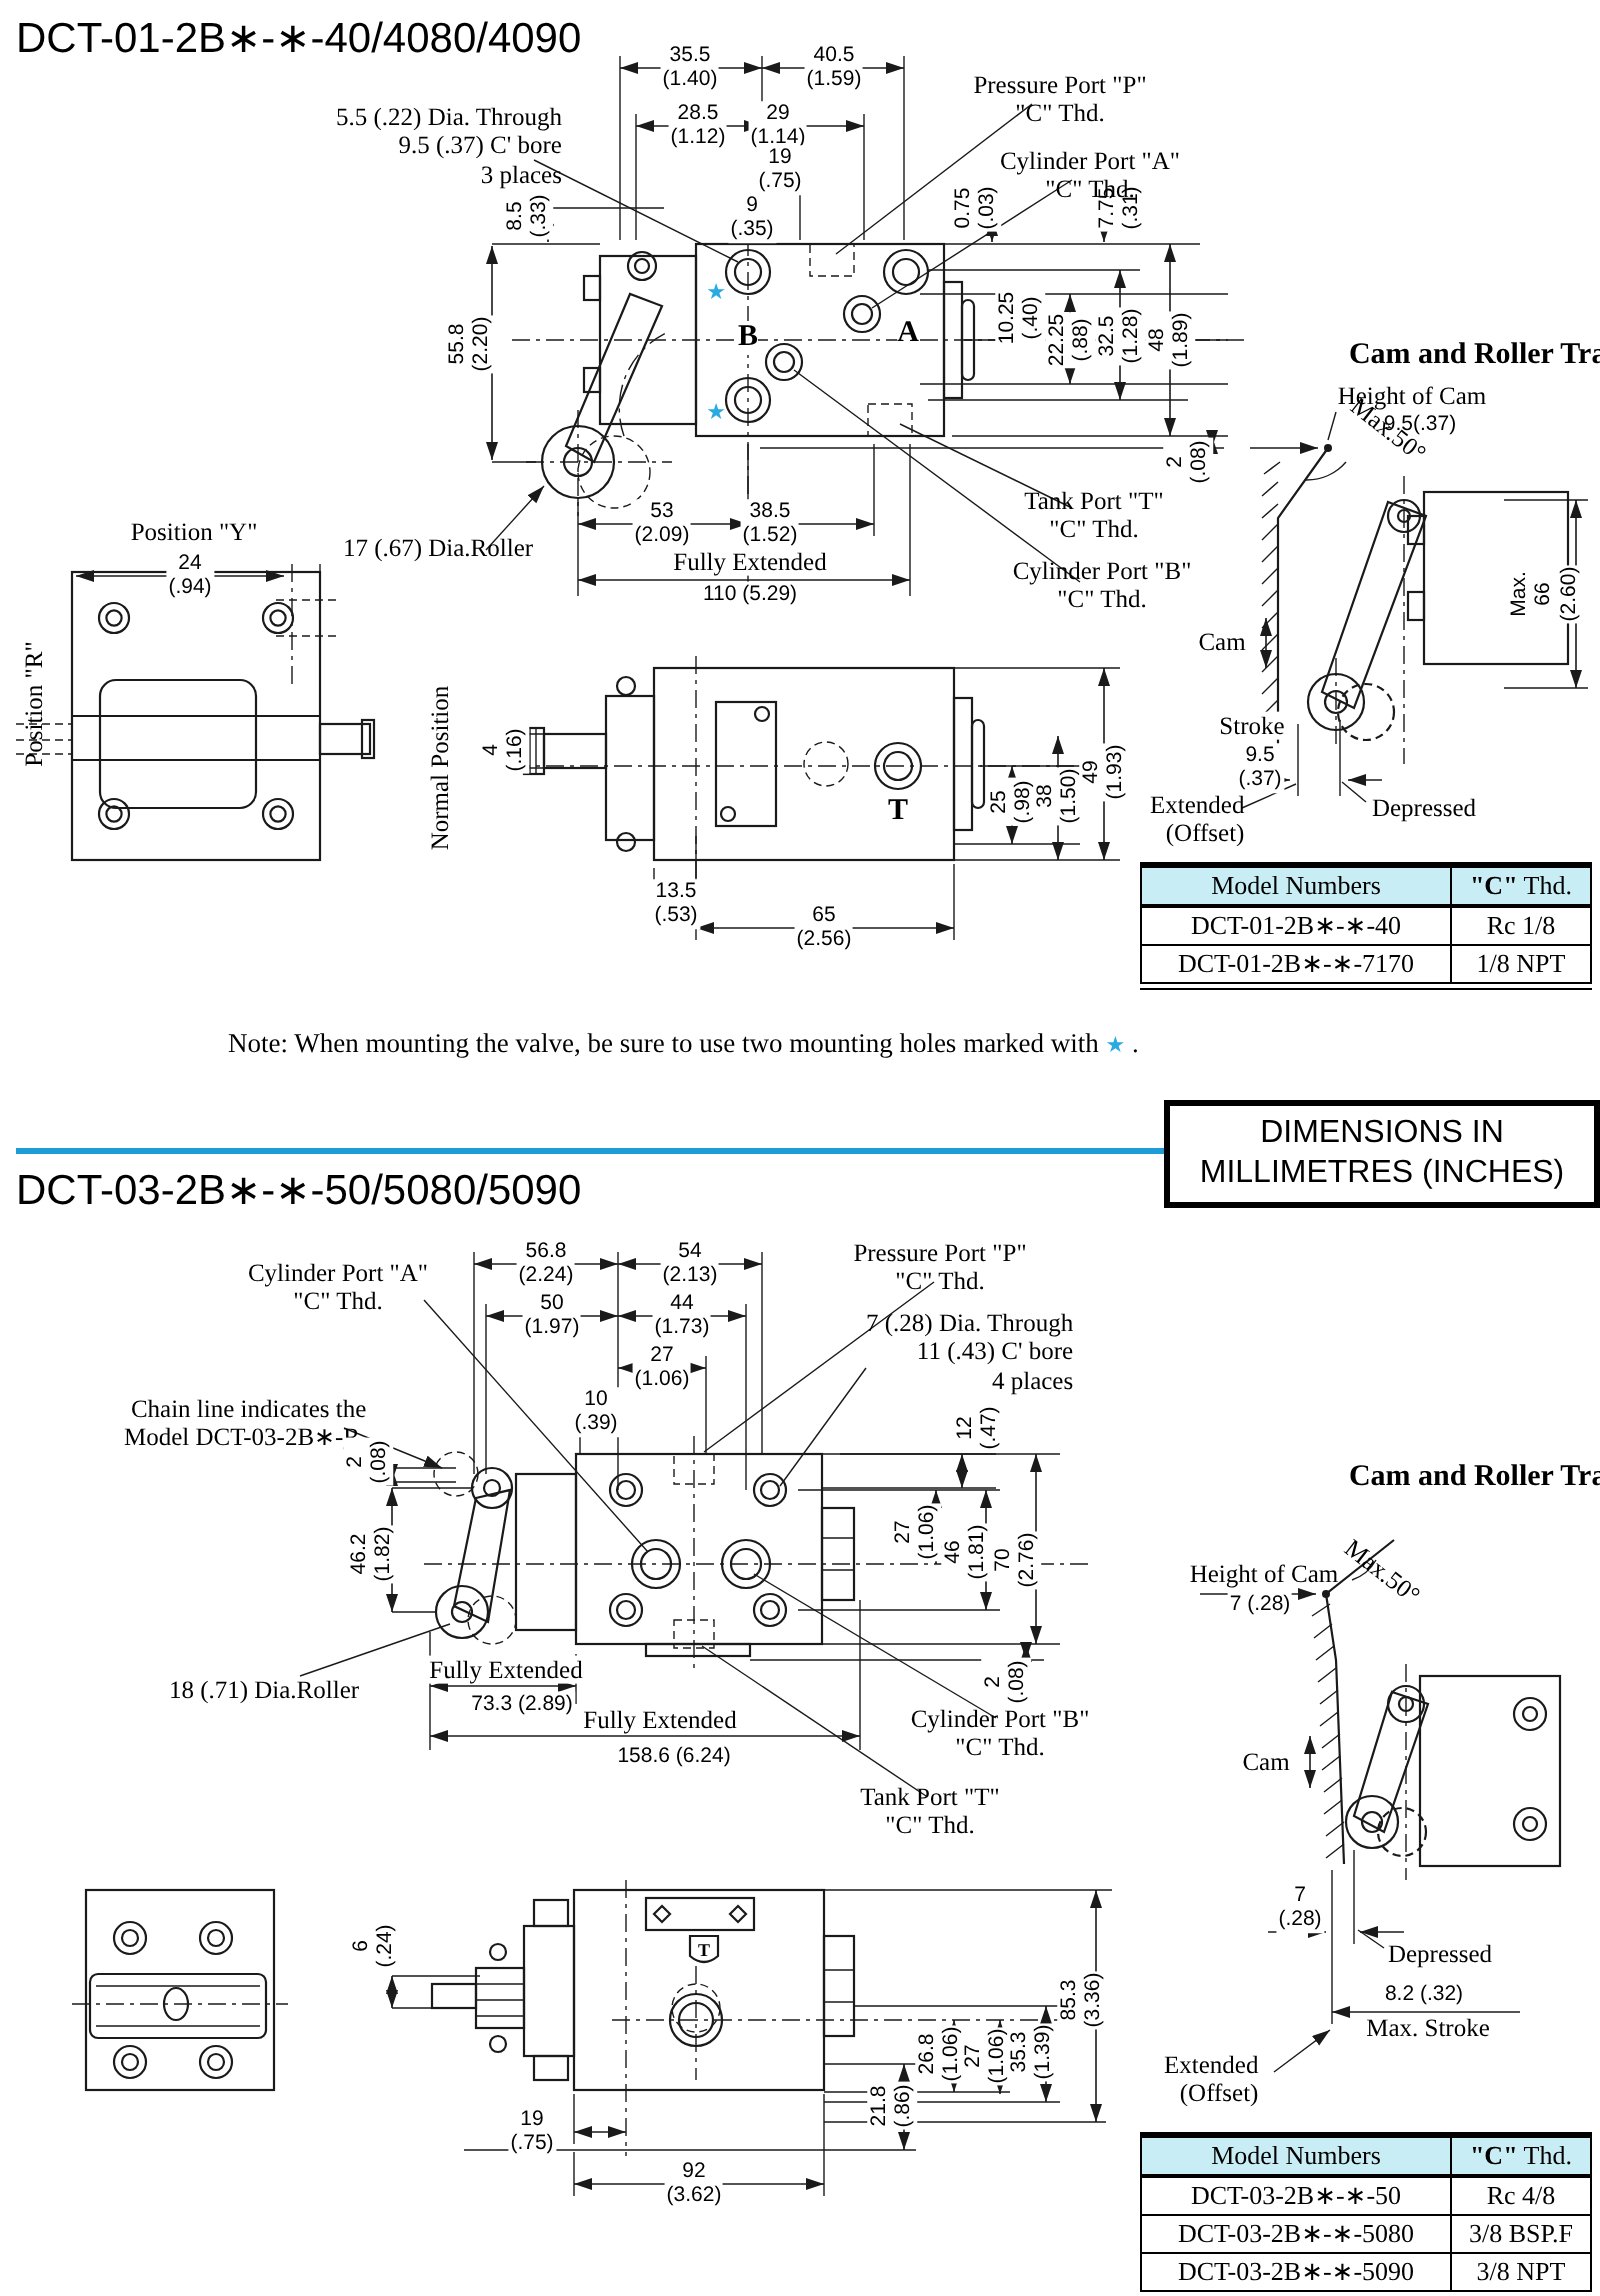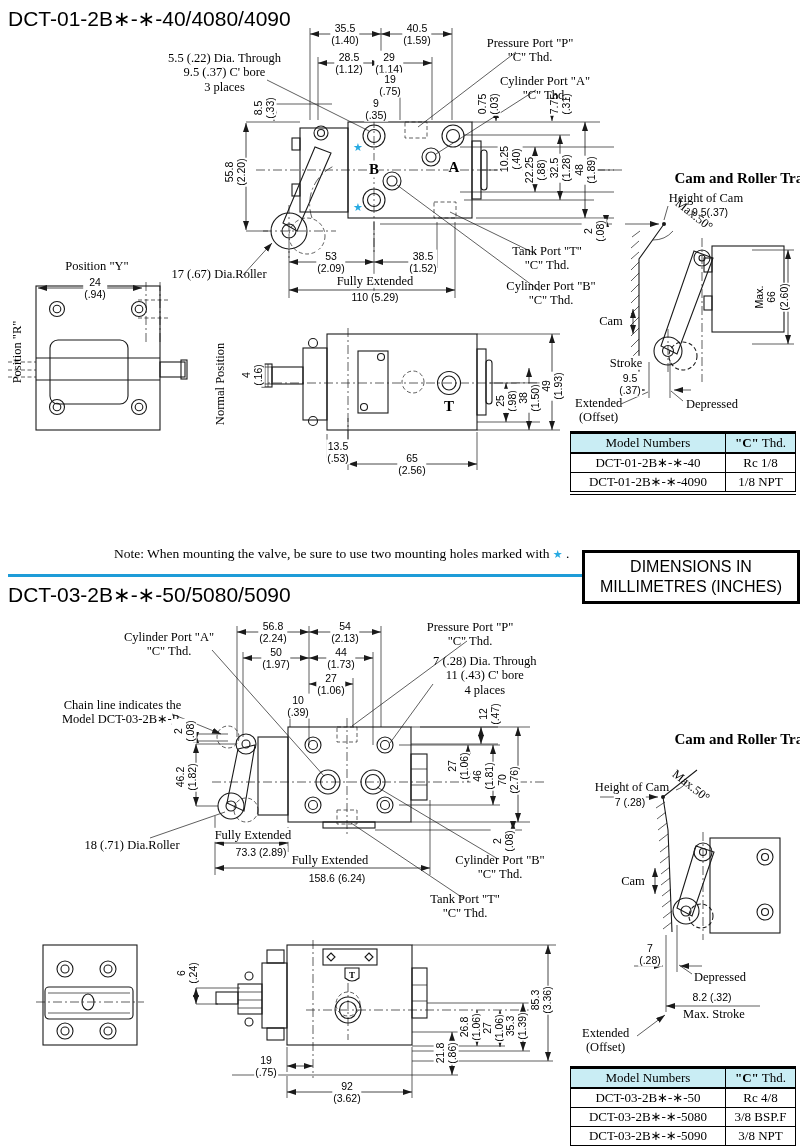--- a/index.html
+++ b/index.html
@@ -11,27 +11,27 @@
   .dash{stroke-dasharray:4 2.5;}
   .cl{stroke:#1a1a1a;stroke-width:0.7;fill:none;stroke-dasharray:9 3 2 3;}
   .dim{stroke:#1a1a1a;stroke-width:0.8;fill:none;marker-start:url(#as);marker-end:url(#ae);}
   .le{marker-end:url(#ae);}
   .lbl{position:absolute;font:10.5px "Liberation Sans",sans-serif;line-height:1.18;text-align:center;
        transform:translate(-50%,-50%);white-space:pre-line;}
   .d{background:#fff;padding:0 1px;}
   .rot{transform:translate(-50%,-50%) rotate(-90deg);}
   .r38{transform:translate(-50%,-50%) rotate(38deg);}
   .ser{font-family:"Liberation Serif",serif;font-size:12.5px;line-height:1.15;}
-  .sll{transform:translate(0,-50%);text-align:center;}
+  .sll{transform:translate(0,-50%);text-align:right;}
   .bold{font-weight:bold;}
   .pletter{font:bold 15px "Liberation Serif",serif;background:#fff;}
   .star{color:#29abe2;font-size:11px;}
   .title{position:absolute;font:21px "Liberation Sans",sans-serif;}
   .camtitle{font:bold 15px "Liberation Serif",serif;white-space:nowrap;margin-left:48px;}
-  .note{position:absolute;left:114px;top:514px;font:13.5px "Liberation Serif",serif;white-space:nowrap;margin-top:32px;}
+  .note{position:absolute;left:114px;top:514px;font:13.5px "Liberation Serif",serif;white-space:nowrap;}
   .rule{position:absolute;left:8px;top:574px;width:576px;height:3px;background:#1e9cd8;}
   .dimbox{position:absolute;left:582px;top:550px;width:212px;height:48px;border:3px solid #000;
           display:flex;flex-direction:column;align-items:center;justify-content:center;
           font:16px "Liberation Sans",sans-serif;line-height:1.25;text-align:center;}
   table.spec{position:absolute;width:226px;border-collapse:collapse;font:13px "Liberation Serif",serif;
              text-align:center;background:#fff;border-top:3px solid #000;border-bottom:4px double #000;}
   table.spec th,table.spec td{border:1px solid #000;padding:0 4px;height:18px;font-weight:normal;}
   table.spec thead th{background:#c9edf4;border-bottom:2px solid #000;}
   table.spec td.c1,table.spec th.c1{width:146px;}
   .u{text-decoration:underline;}
@@ -349,21 +349,21 @@
 <div class="lbl d rot" style="left:535px;top:170px">22.25
 (.88)</div>
 <div class="lbl d rot" style="left:560px;top:168px">32.5
 (1.28)</div>
 <div class="lbl d rot" style="left:585px;top:170px">48
 (1.89)</div>
 <div class="lbl d rot" style="left:594px;top:231px">2
 (.08)</div>
 <div class="lbl d" style="left:331px;top:262px">53
 (2.09)</div>
-<div class="lbl d" style="left:423px;top:262px">38.5
+<div class="lbl d" style="left:385px;top:262px">38.5
 (1.52)</div>
 <div class="lbl ser d" style="left:375px;top:281px">Fully Extended</div>
 <div class="lbl d" style="left:375px;top:297px">110 (5.29)</div>
 <div class="lbl ser sll" style="left:168px;top:73px">5.5 (.22) Dia. Through
 9.5 (.37) C' bore
 3 places</div>
 <div class="lbl ser" style="left:530px;top:50px">Pressure Port "P"
 "C" Thd.</div>
 <div class="lbl ser" style="left:545px;top:88px">Cylinder Port "A"
 "C" Thd.</div>
@@ -415,21 +415,21 @@
     <th class="c1">Model Numbers</th>
     <th><span class="bold">"C"</span><span> Thd.</span></th>
   </tr>
       </thead>
   <tbody>
     <tr>
           <td class="c1">DCT-01-2B∗-∗-40</td>
           <td>Rc 1/8</td>
         </tr>
     <tr>
-          <td class="c1">DCT-01-2B∗-∗-4090</td>
+          <td class="c1">DCT-01-2B∗-∗-7170</td>
           <td>1/8 NPT</td>
         </tr>
   </tbody>
 </table>
 
 <div class="note"><span>Note:  When mounting the valve, be sure to use two mounting holes marked with </span><span class="star">★</span><span> .</span></div>
 
 <div class="rule"></div>
 <div class="dimbox">
   <span>DIMENSIONS IN</span>

